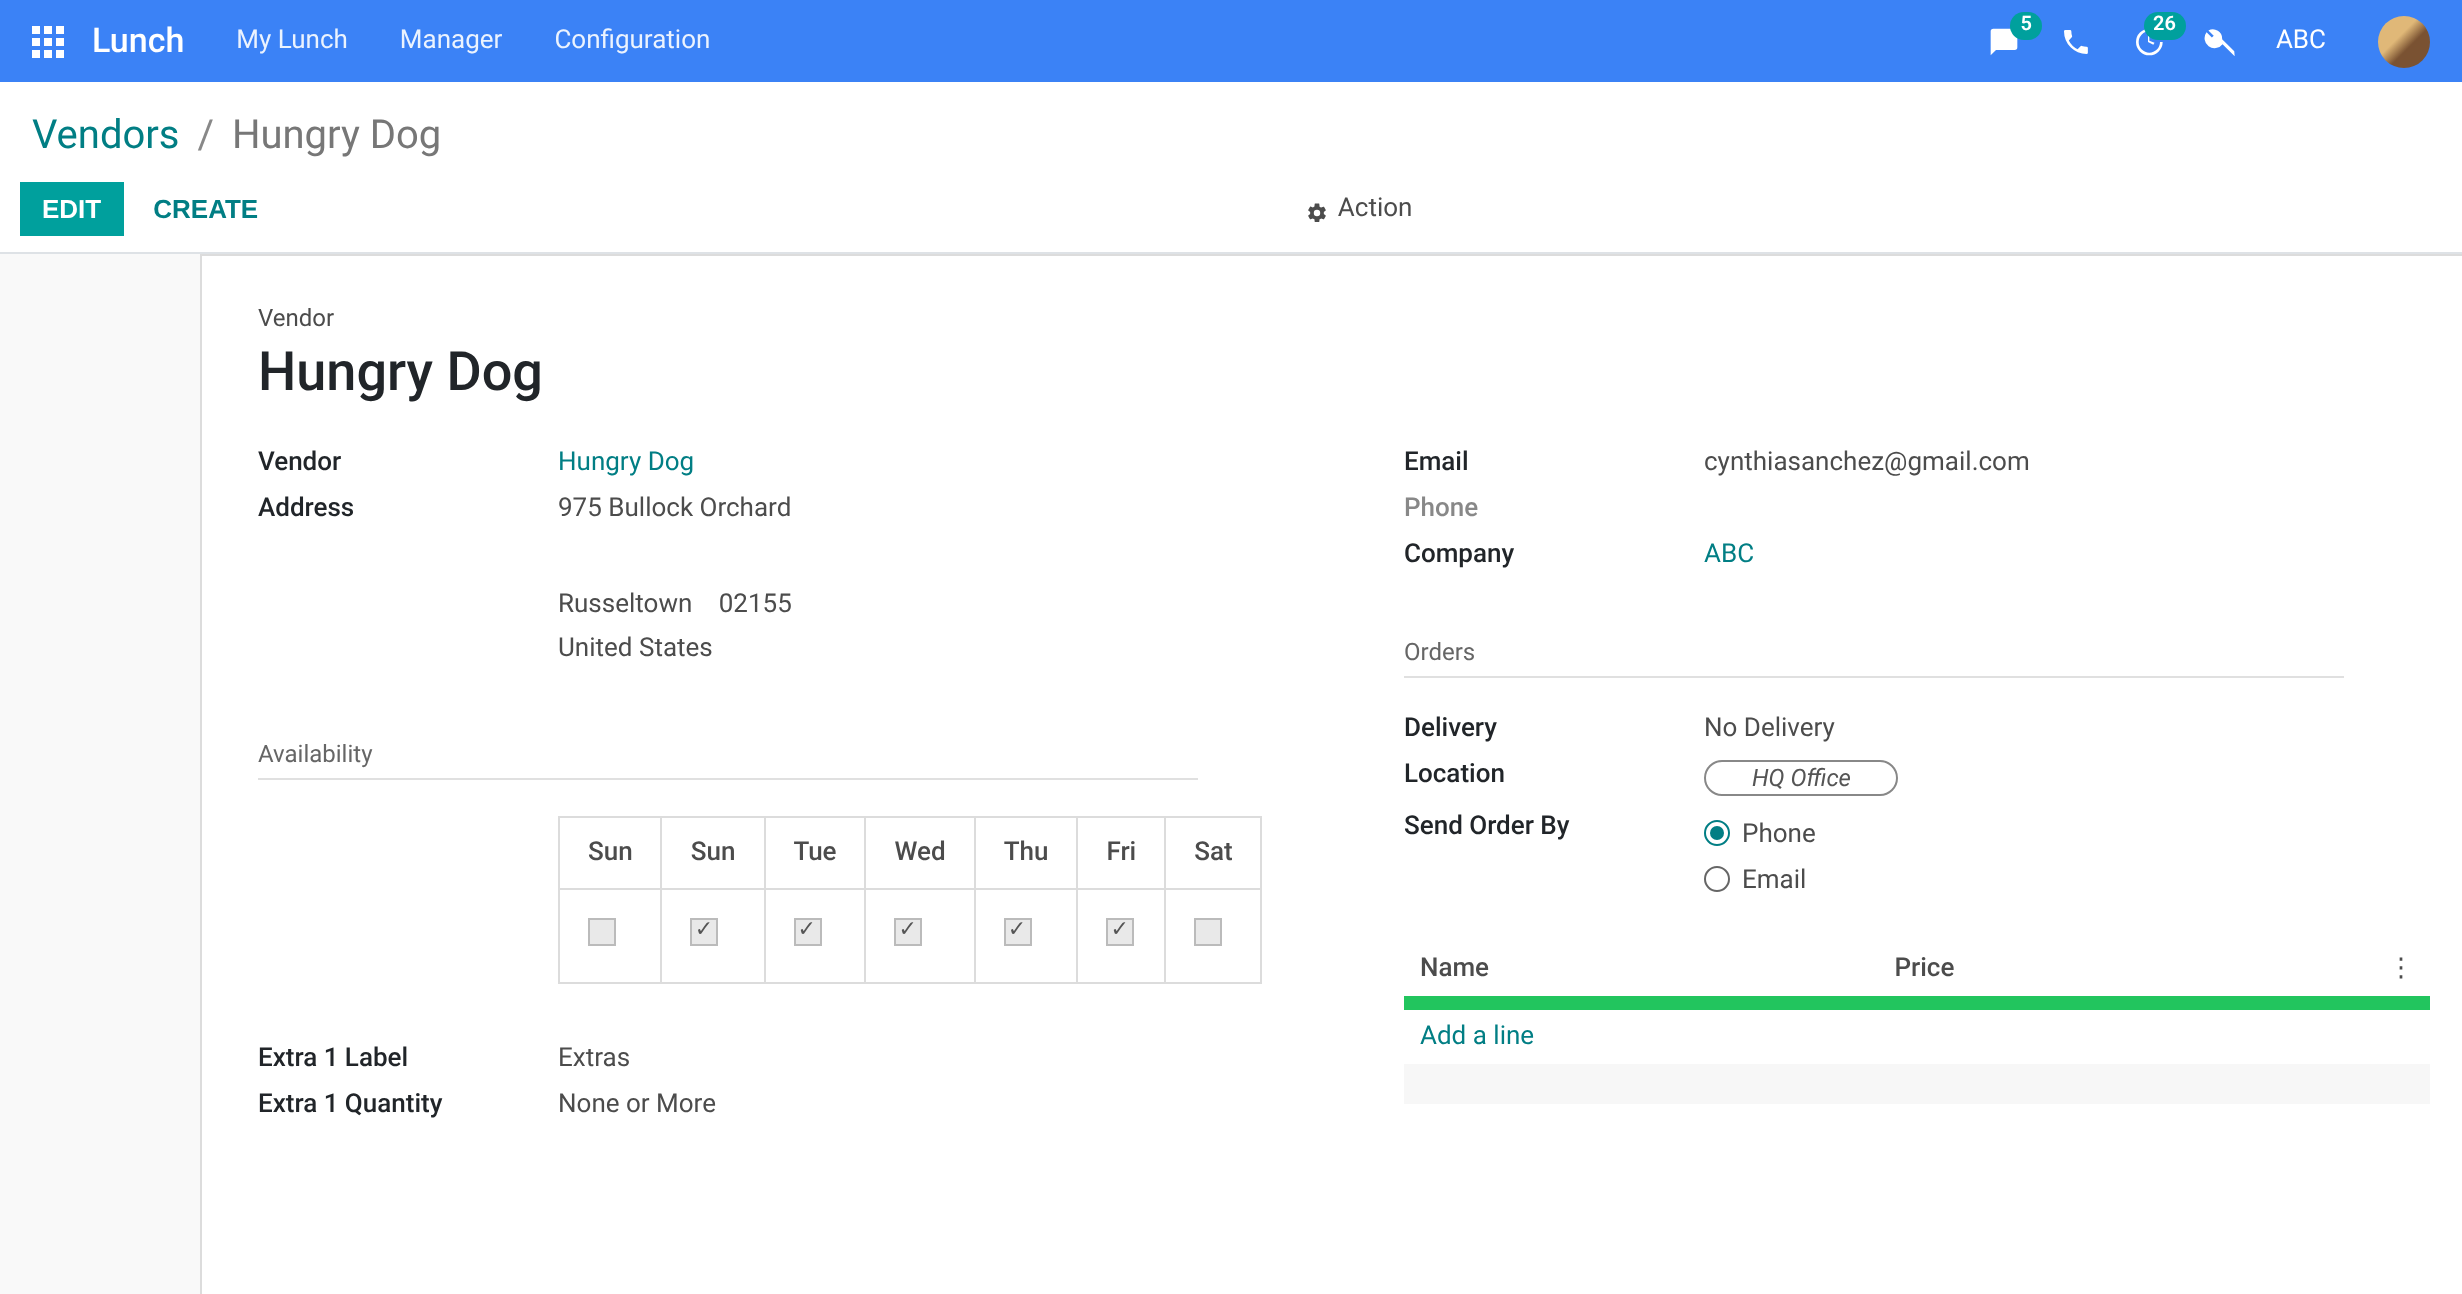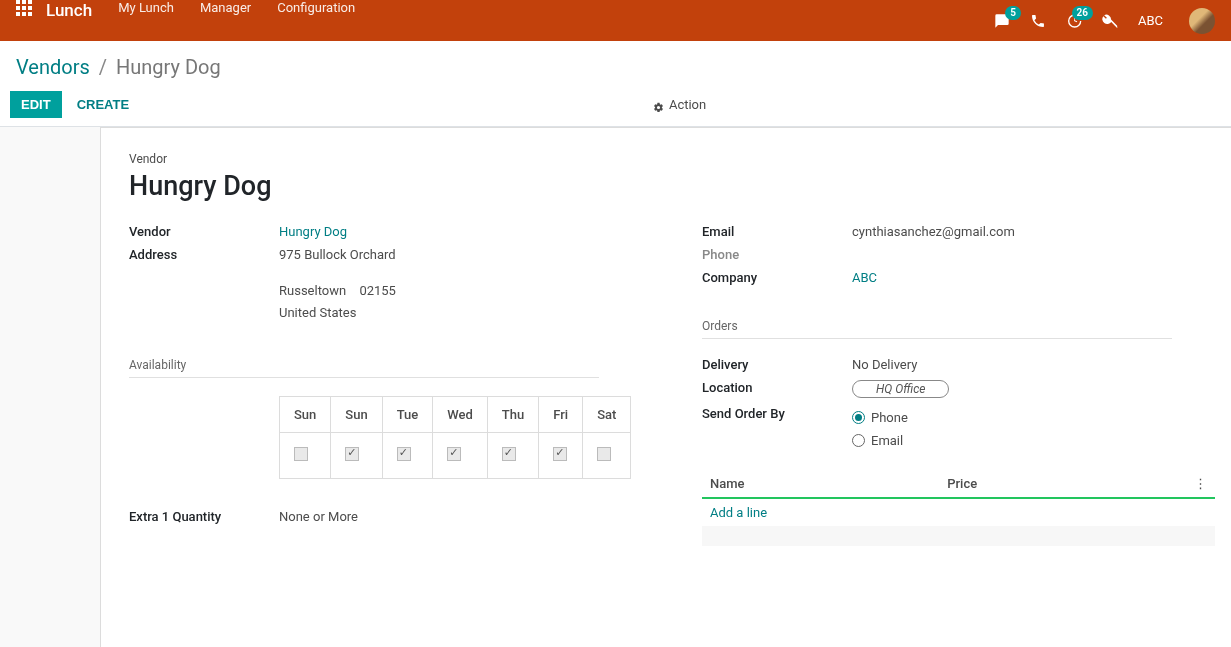--- a/index.html
+++ b/index.html
@@ -1,19 +1,19 @@
 <!DOCTYPE html>
 <html><head>
 <meta charset="utf-8">
 <style>
   * { box-sizing: border-box; margin: 0; padding: 0; }
   body { font-family: -apple-system, BlinkMacSystemFont, "Segoe UI", Roboto, "Helvetica Neue", Arial, sans-serif; font-size: 13px; color: #4c4c4c; background: #f9f9f9; }
   
   
-  .navbar { background:#c2410c; height:41px; display:flex; padding:0 16px; color:#fff; }
+  .navbar { background:#3b82f6; height:41px; display:flex; align-items:center; padding:0 16px; color:#fff; }
   .apps-icon { width:16px; height:16px; display:inline-block; margin-right:14px; }
   .apps-icon svg { fill:#fff; }
   .brand { font-size:17px; font-weight:500; margin-right:26px; }
   .nav-link { color:rgba(255,255,255,.9); font-size:13px; margin-right:26px; cursor:pointer; }
   .spacer { flex:1; }
   .systray { display:flex; align-items:center; gap:20px; color:#fff; }
   .sys-item { position:relative; display:flex; align-items:center; cursor:pointer; }
   .sys-item svg { width:16px; height:16px; fill:#fff; }
   .badge { position:absolute; top:-7px; right:-11px; background:#00a09d; color:#fff; font-size:10px; font-weight:600; border-radius:8px; padding:1px 5px; line-height:12px; }
   .avatar { width:26px; height:26px; border-radius:50%; background:linear-gradient(135deg,#e0b878 40%,#7a5232 60%); margin-left:6px; }
@@ -39,41 +39,41 @@
   .sheet { background:#fff; border:1px solid #dcdcdc; border-right:none; border-bottom:none; padding:24px 16px 24px 28px; min-height:560px; max-width:1131px; }
   .label-small { font-size:12px; color:#4c4c4c; margin-bottom:4px; }
   .title { font-size:27px; font-weight:500; color:#212529; margin-bottom:18px; }
   .group { display:flex; flex-wrap:wrap; gap:0 60px; }
   .group-col { flex:1; min-width:420px; }
   .field-row { display:flex; padding:4px 0; }
   .field-label { width:150px; font-size:13px; font-weight:500; color:#212529; flex-shrink:0; }
   .field-label.muted { color:#888; }
   .field-value { font-size:13px; color:#4c4c4c; }
   .field-value.link { color:#017e84; cursor:pointer; }
-  .addr-sub { margin-top:18px; }
+  .addr-sub { margin-top:30px; }
   .addr-sub div { line-height:1.7; }
   .addr-city-zip span { margin-right:10px; }
 
   .separator { font-size:12px; color:#666; border-bottom:1px solid #e0e0e0; padding-bottom:5px; margin:30px 0 14px 0; max-width:470px; }
   
   .avail-table { border-collapse:collapse; }
   .avail-table th, .avail-table td { border:1px solid #dcdcdc; padding:10px 14px; font-size:13px; color:#4c4c4c; font-weight:500; }
   .avail-table td { padding:14px 14px; }
   .chk { width:14px; height:14px; border:1px solid #bbb; background:#e9e9e9; display:inline-block; position:relative; }
   .chk.checked::after { content:"✓"; position:absolute; top:-2px; left:1px; font-size:11px; color:#555; }
 
   .tag { display:inline-block; border:1px solid #888; border-radius:11px; padding:1px 23px; font-size:12px; color:#555;font-style:italic; }
   .radio { width:13px; height:13px; border:1px solid #666; border-radius:50%; display:inline-block; vertical-align:-2px; margin-right:6px; position:relative; }
   .radio.checked { border-color:#017e84; }
   .radio.checked::after { content:""; position:absolute; width:7px; height:7px; background:#017e84; border-radius:50%; top:2px; left:2px; }
   .radio-row { padding:4px 0; font-size:13px; }
 
   .inner-table-wrap { margin-top:14px; }
   .inner-table { width:100%; max-width:540px; border-collapse:collapse; }
-  .inner-table th { border-bottom:2px solid #22c55e; text-align:left; font-size:13px; font-weight:500; padding:6px 8px; color:#4c4c4c; }
+  .inner-table th { border-bottom:7px solid #22c55e; text-align:left; font-size:13px; font-weight:500; padding:6px 8px; color:#4c4c4c; }
   .inner-table th:last-child { text-align:right; width:60px; }
   .kebab { width:20px; text-align:center; cursor:pointer; color:#6c6c6c; }
   .add-line td { padding:6px 8px; color:#017e84; cursor:pointer; font-size:13px; }
   .inner-table tbody tr.empty td { height:20px; background:#f7f7f7; }
 </style>
 </head>
 <body>
 
 <div class="navbar">
   <span class="apps-icon">
@@ -193,20 +193,24 @@
                   <td><span class="chk checked"></span></td>
                   <td><span class="chk checked"></span></td>
                   <td><span class="chk"></span></td>
                 </tr>
               </tbody>
           </table>
         </div>
 
         <div style="height:22px"></div>
         <div class="field-row">
+          <div class="field-label">Extra 1 Label</div>
+          <div class="field-value">Extras</div>
+        </div>
+        <div class="field-row">
           <div class="field-label">Extra 1 Quantity</div>
           <div class="field-value">None or More</div>
         </div>
       </div>
 
       <div class="group-col">
         <div class="field-row">
           <div class="field-label">Email</div>
           <div class="field-value">cynthiasanchez@gmail.com</div>
         </div>

